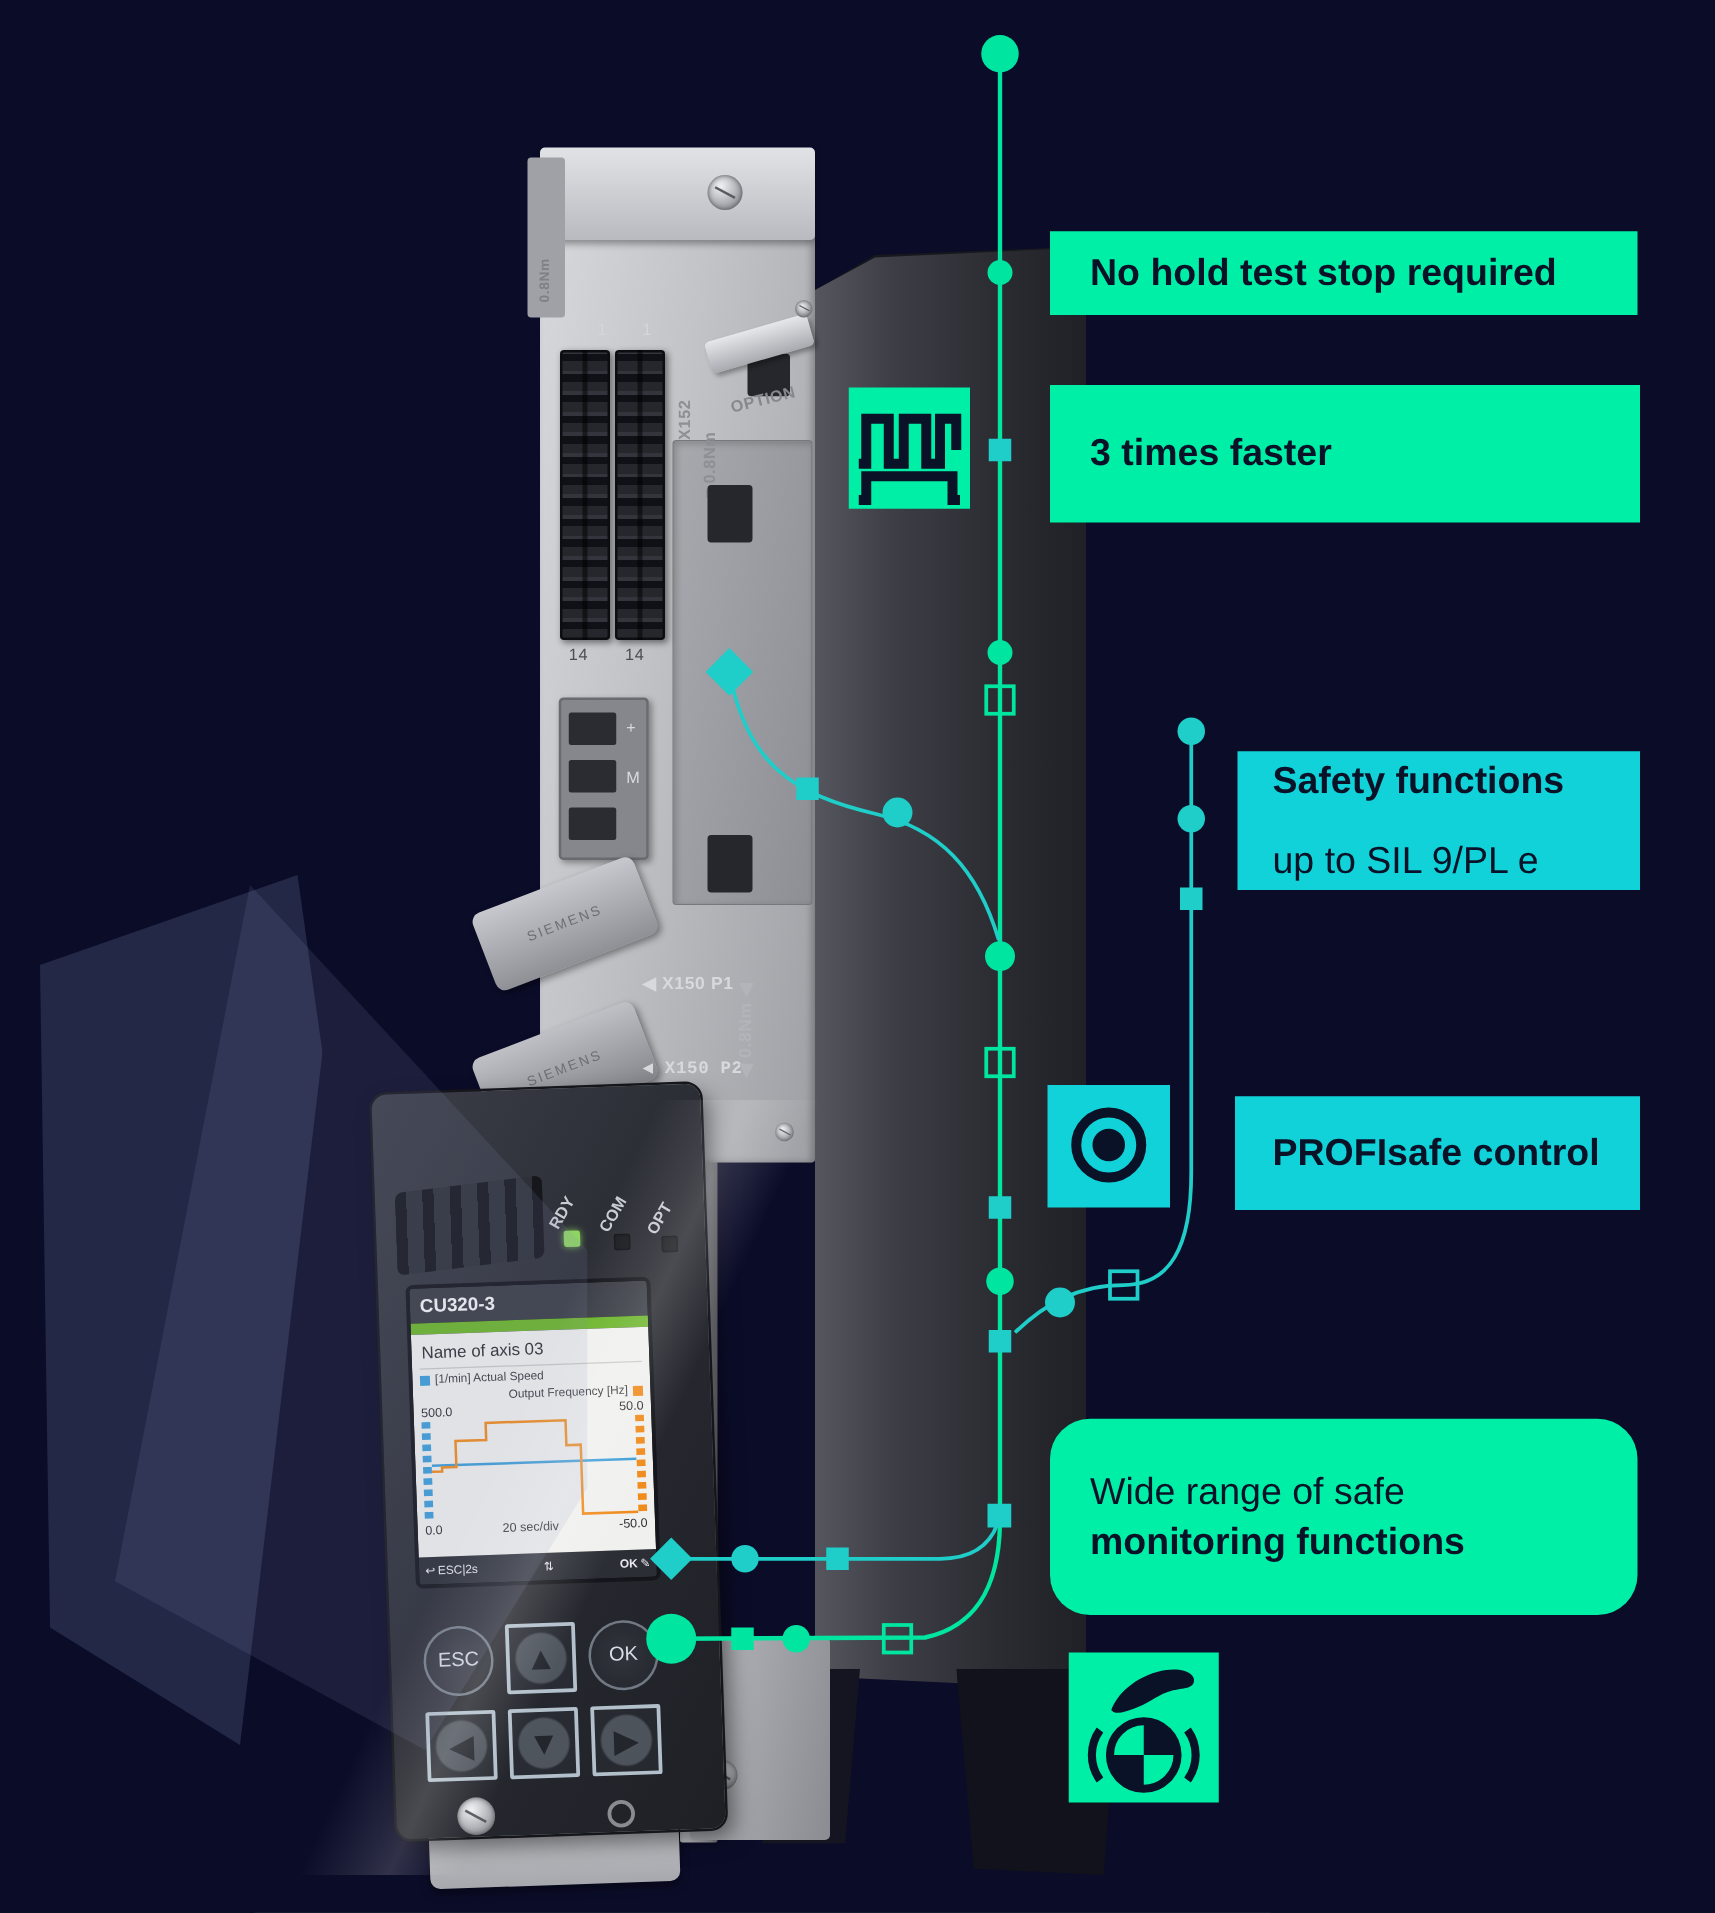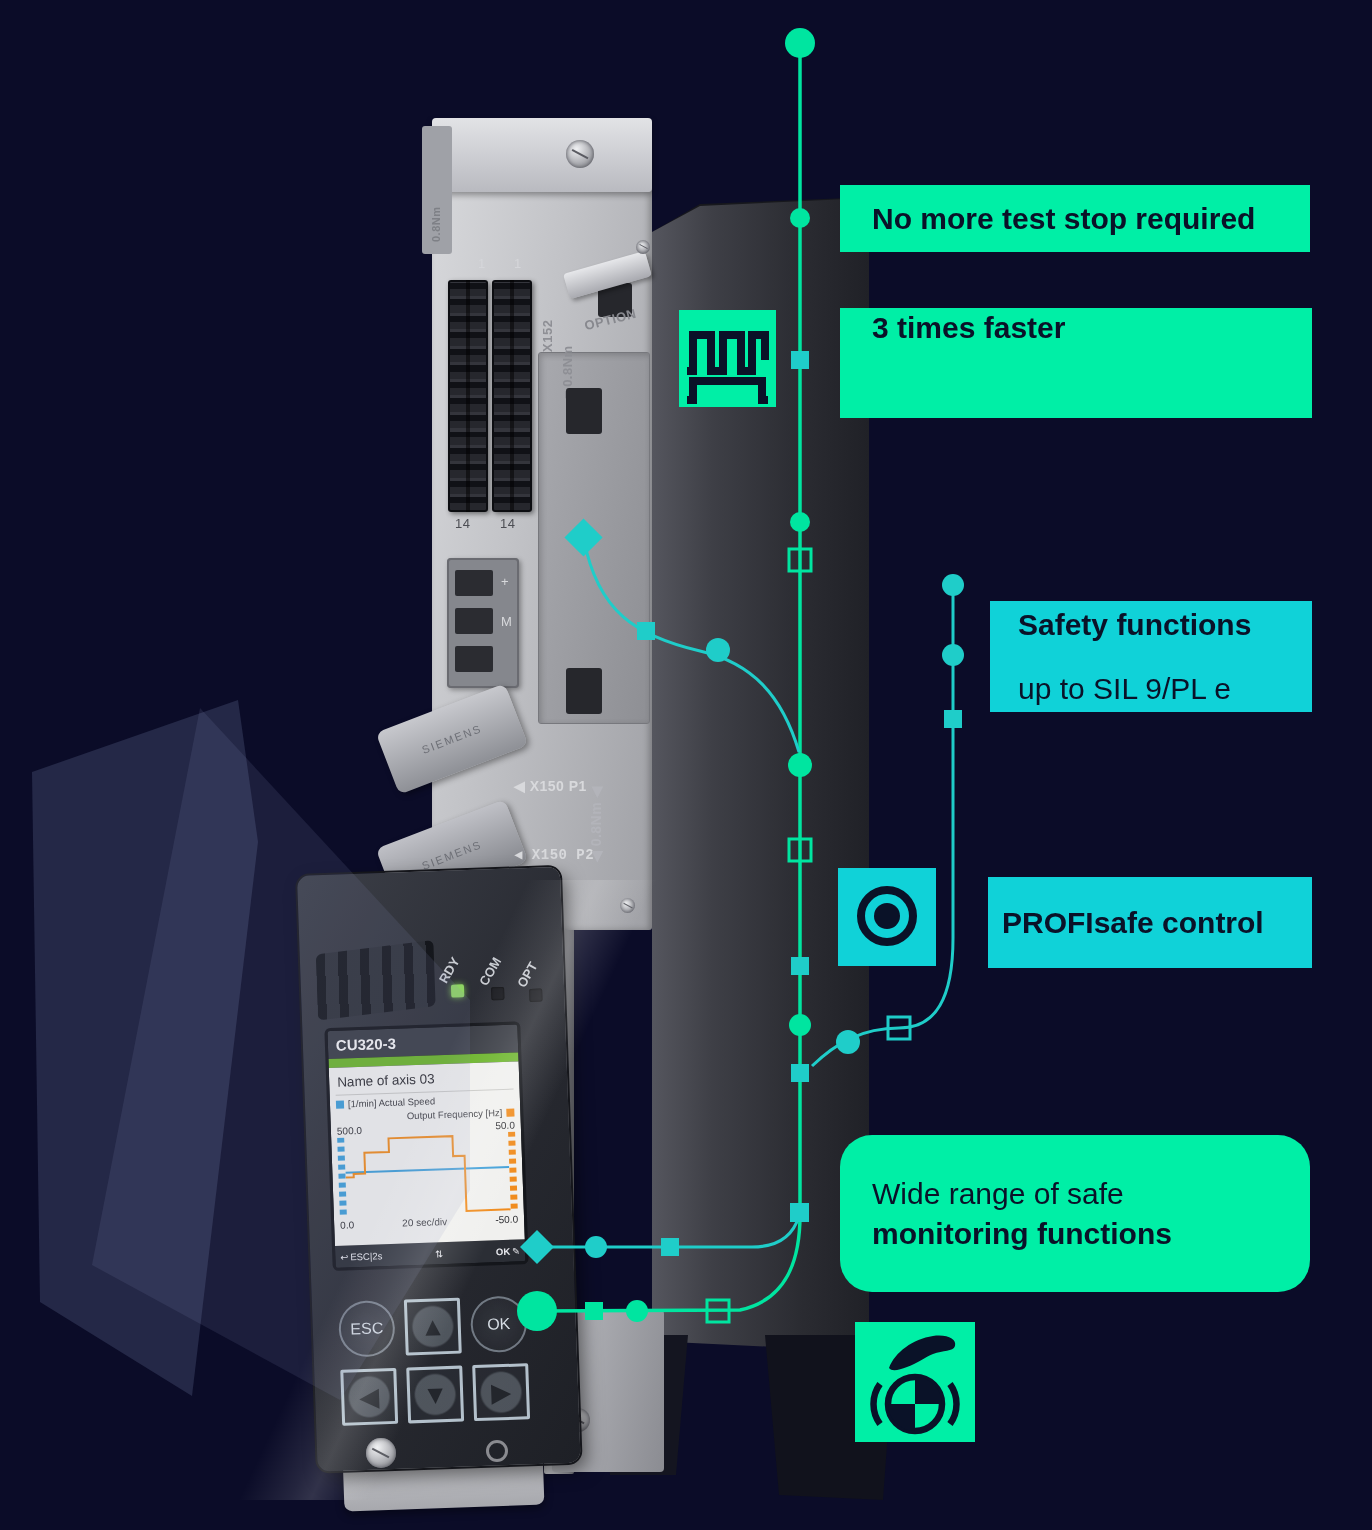--- a/index.html
+++ b/index.html
@@ -283,30 +283,30 @@
       <path d="M34,46 C40,30 58,17 78,14 C92,12 102,17 100,24 C98,30 88,28 78,32 C70,35 63,41 52,45 C44,48 37,50 34,46 Z" fill="var(--ink)"></path>
       <circle cx="60" cy="82" r="27" fill="none" stroke="var(--ink)" stroke-width="6.5"></circle>
       <path d="M60,82 L60,55 A27,27 0 0 1 87,82 Z" fill="var(--ink)"></path>
       <path d="M60,82 L60,109 A27,27 0 0 1 33,82 Z" fill="var(--ink)"></path>
       <path d="M25,62 A34,34 0 0 0 25,102" fill="none" stroke="var(--ink)" stroke-width="6.5"></path>
       <path d="M95,62 A34,34 0 0 1 95,102" fill="none" stroke="var(--ink)" stroke-width="6.5"></path>
     </svg>
   </div>
 
   <div class="callout mint" style="left:840px;top:185px;width:470px;height:67px;z-index:7;">
-    <span class="b">No more test stop required</span>
-  </div>
-  <div class="callout mint" style="left:840px;top:308px;width:472px;height:110px;z-index:7;justify-content:space-between;">
+    <span class="b">No hold test stop required</span>
+  </div>
+  <div class="callout mint" style="left:840px;top:308px;width:472px;height:110px;z-index:7;">
     <span class="b">3 times faster</span>
   </div>
   <div class="callout cyan" style="left:990px;top:601px;width:322px;height:111px;z-index:7;padding-left:28px;">
     <span class="b">Safety functions</span>
     <span>up to SIL 9/PL e</span>
   </div>
-  <div class="callout cyan" style="left:988px;top:877px;width:324px;height:91px;z-index:7;padding-left:14px;">
+  <div class="callout cyan" style="left:988px;top:877px;width:324px;height:91px;z-index:7;padding-left:30px;">
     <span class="b">PROFIsafe control</span>
   </div>
   <div class="callout mint" style="left:840px;top:1135px;width:470px;height:157px;z-index:7;border-radius:32px;">
     <span>Wide range of safe</span>
     <span class="b">monitoring functions</span>
   </div>
 
 </div>
 
 </body></html>

